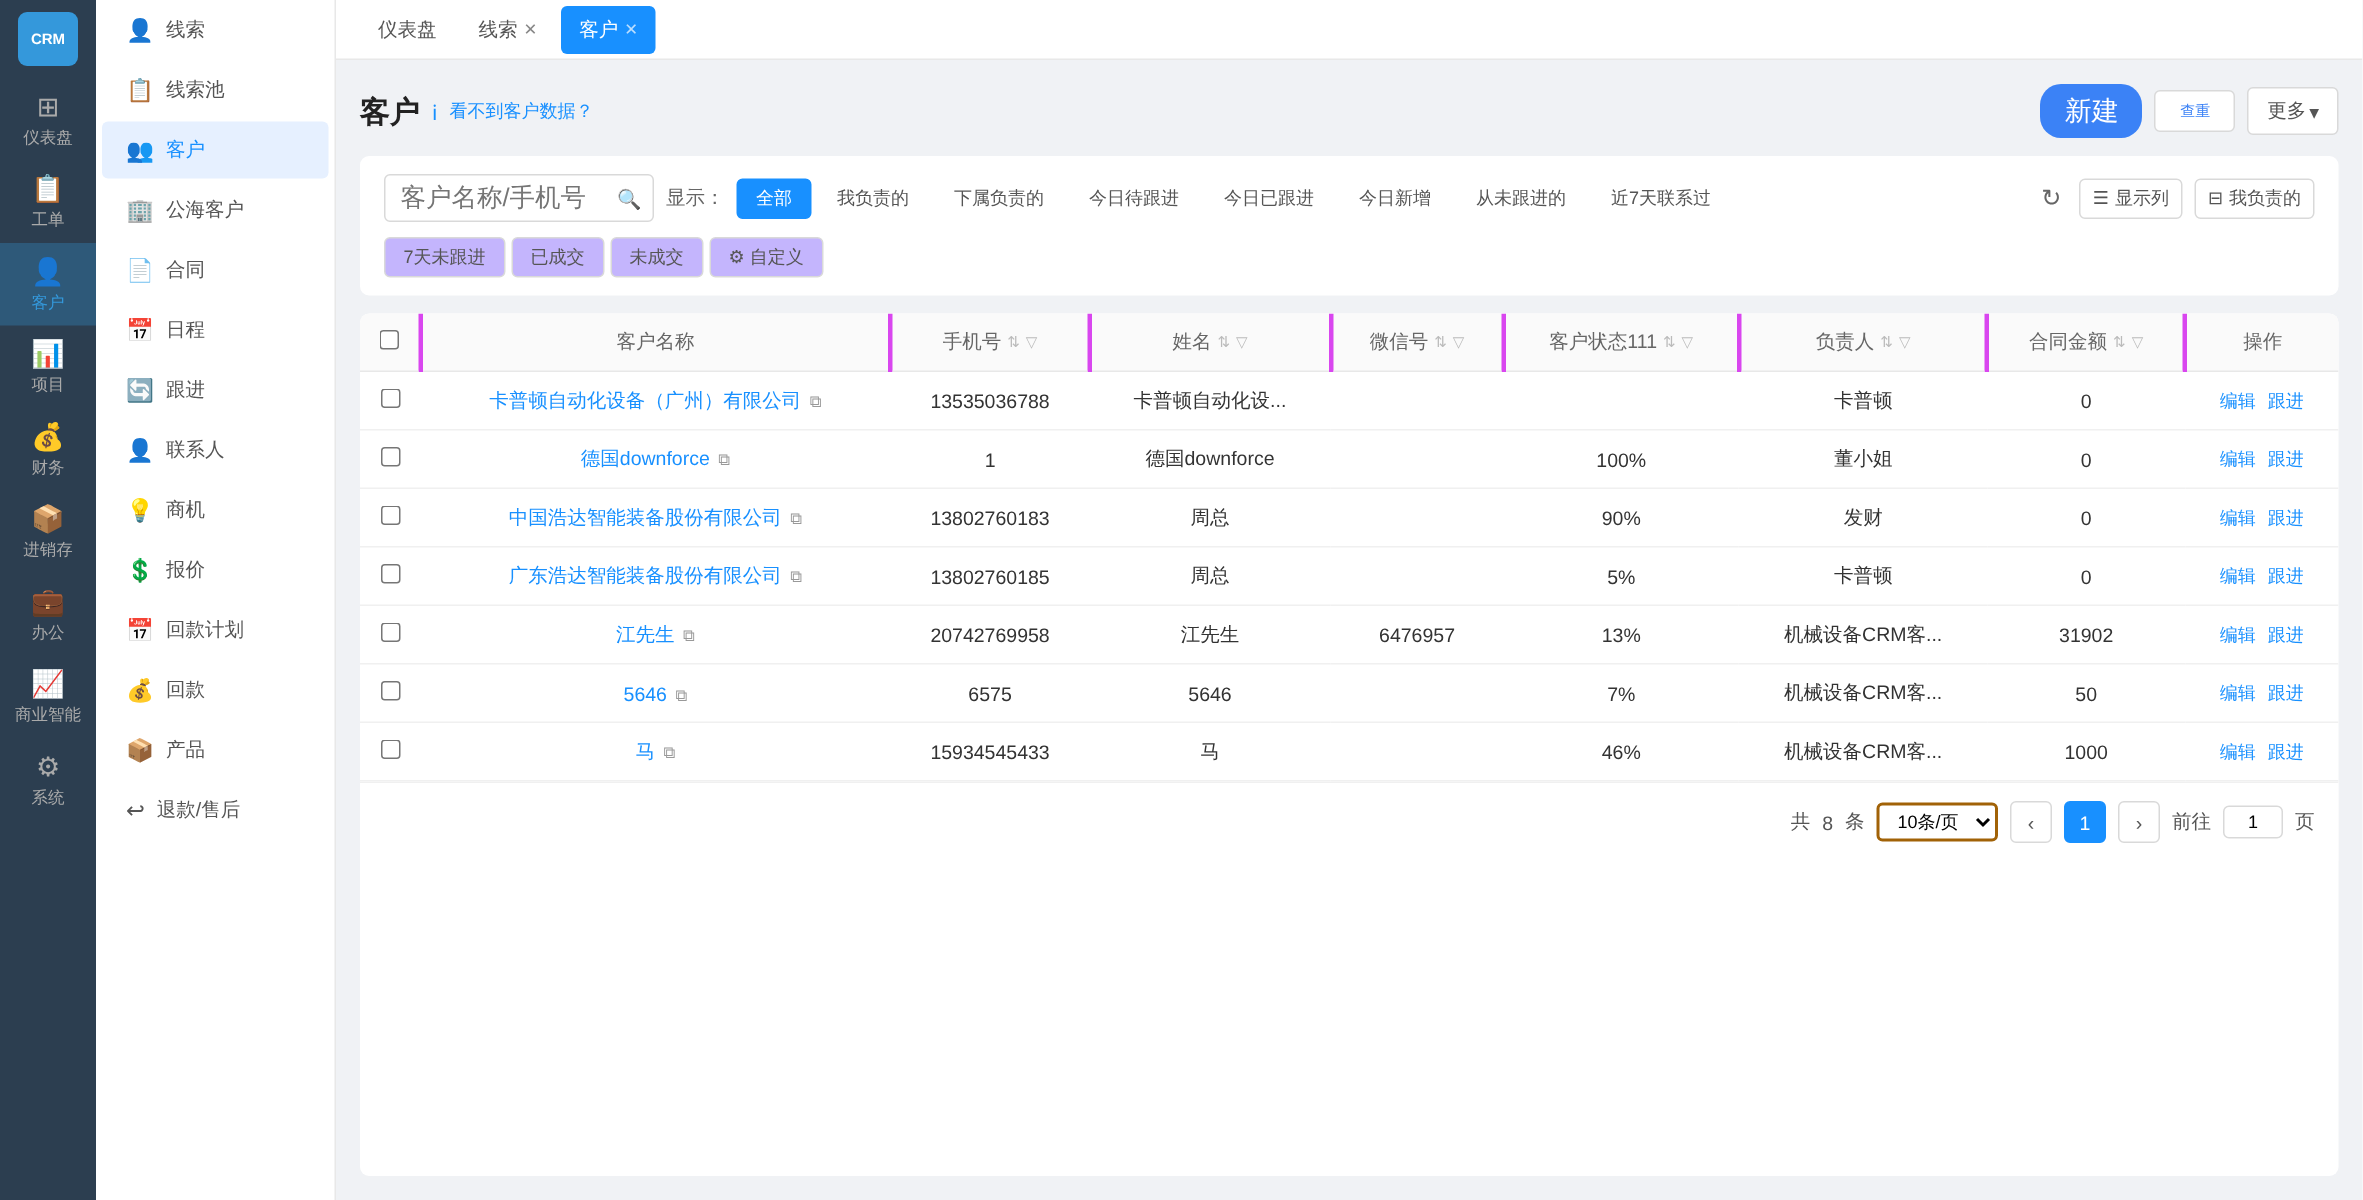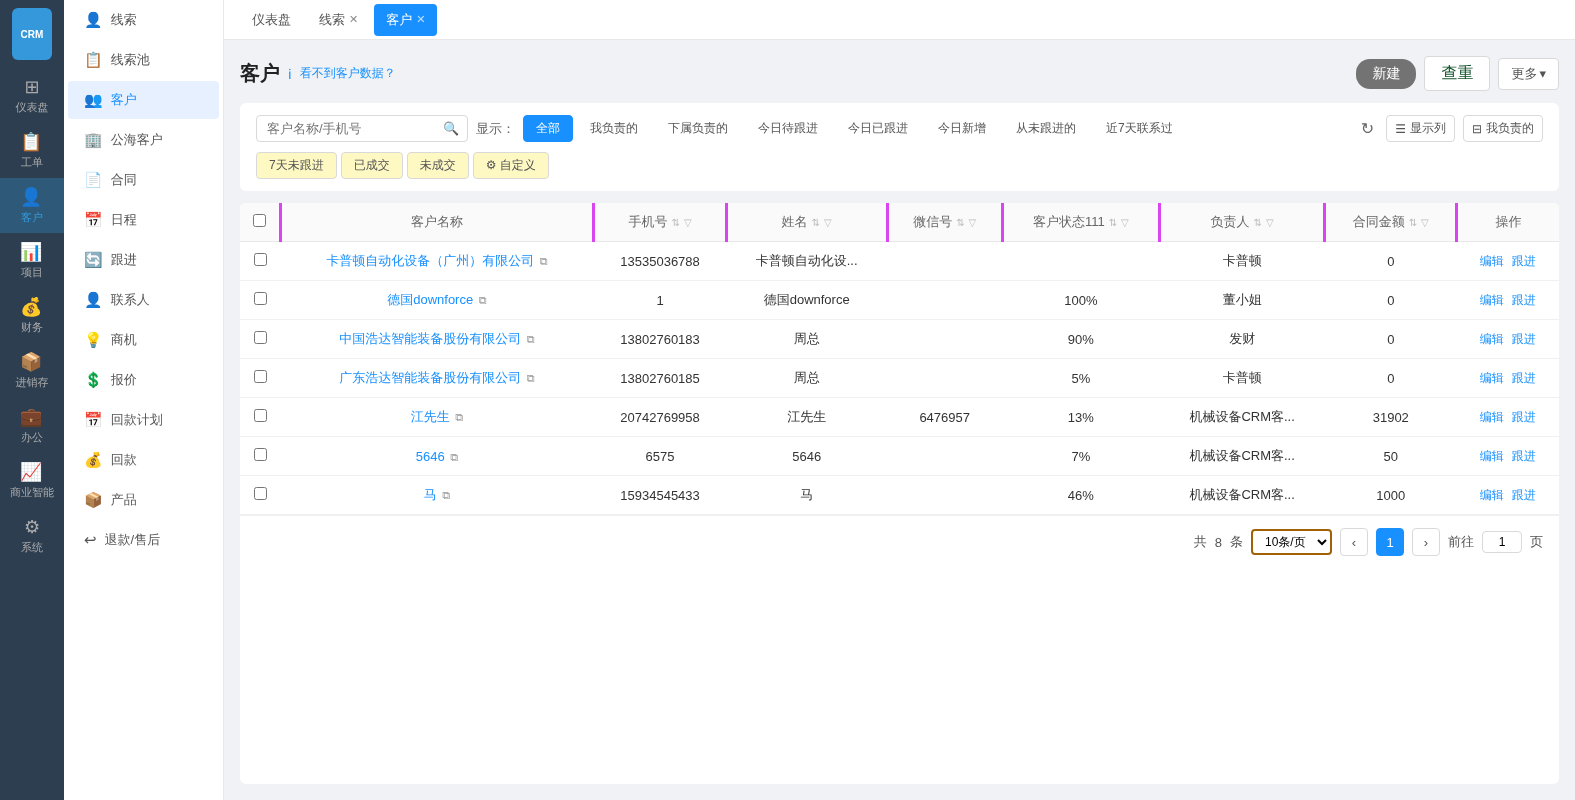--- a/index.html
+++ b/index.html
@@ -9,21 +9,21 @@
     .icon-nav {
       width: 64px;
       background: #2c3e50;
       display: flex;
       flex-direction: column;
       align-items: center;
       padding-top: 8px;
       flex-shrink: 0;
     }
     .icon-nav .logo {
-      width: 40px; height: 52px;
+      width: 40px; height: 36px;
       background: #3498db;
       border-radius: 6px;
       display: flex; align-items: center; justify-content: center;
       color: white; font-size: 10px; font-weight: bold;
       margin-bottom: 8px;
     }
     .icon-nav-item {
       display: flex; flex-direction: column; align-items: center;
       width: 100%; padding: 8px 0;
       color: #aaa; cursor: pointer; font-size: 11px;
@@ -96,26 +96,26 @@
     .page-header {
       display: flex; align-items: center; justify-content: space-between;
     }
     .page-title-area {
       display: flex; align-items: center; gap: 8px;
     }
     .page-title { font-size: 20px; font-weight: 600; color: #222; }
     .page-hint { color: #1890ff; font-size: 12px; cursor: pointer; }
     .page-actions { display: flex; align-items: center; gap: 8px; }
     .btn-primary {
-      background: #737373; color: white; border: none;
-      padding: 6px 16px; border-radius: 14px; cursor: pointer; font-size: 14px;
+      background: #3b82f6; color: white; border: none;
+      padding: 6px 16px; border-radius: 14px; cursor: pointer; font-size: 18px;
     }
     .btn-default {
-      background: white; color: #14532d; border: 1px solid #d9d9d9;
-      padding: 6px 16px; border-radius: 4px; cursor: pointer; font-size: 16px;
+      background: white; color: #3b82f6; border: 1px solid #d9d9d9;
+      padding: 6px 16px; border-radius: 4px; cursor: pointer; font-size: 10px;
     }
     .btn-more {
       background: white; color: #555; border: 1px solid #d9d9d9;
       padding: 6px 12px; border-radius: 4px; cursor: pointer; font-size: 13px;
       display: flex; align-items: center; gap: 2px;
     }
 
     
     .filter-bar {
       background: white;
@@ -129,31 +129,31 @@
     .filter-row {
       display: flex; align-items: center; gap: 8px;
     }
     .search-input-wrap {
       position: relative;
       display: flex; align-items: center;
     }
     .search-input {
       border: 1px solid #d9d9d9; border-radius: 4px;
       padding: 5px 30px 5px 10px;
-      font-size: 13px; width: 212px; outline: none;
+      font-size: 17px; width: 180px; outline: none;
     }
     .search-icon-btn { position: absolute; right: 8px; color: #999; cursor: pointer; }
     .display-label { color: #666; font-size: 13px; white-space: nowrap; }
     .filter-tabs { display: flex; gap: 4px; flex-wrap: wrap; }
     .filter-tab {
       padding: 4px 12px; border-radius: 4px; font-size: 12px;
       cursor: pointer; border: 1px solid transparent; color: #555;
     }
     .filter-tab.active { background: #1890ff; color: white; border-color: #1890ff; font-family: Liberation Serif, serif; }
-    .filter-tab.outline { background: #fef9c3; border-color: #d9d9d9; }
+    .filter-tab.outline { background: #c4b5fd; border-color: #d9d9d9; }
 
     .right-actions { margin-left: auto; display: flex; align-items: center; gap: 8px; }
     .icon-btn { color: #666; cursor: pointer; font-size: 16px; padding: 4px; }
     .col-btn {
       display: flex; align-items: center; gap: 4px;
       color: #555; font-size: 12px; cursor: pointer; padding: 4px 8px;
       border: 1px solid #d9d9d9; border-radius: 4px; background: white;
     }
     .advanced-btn {
       display: flex; align-items: center; gap: 4px;

